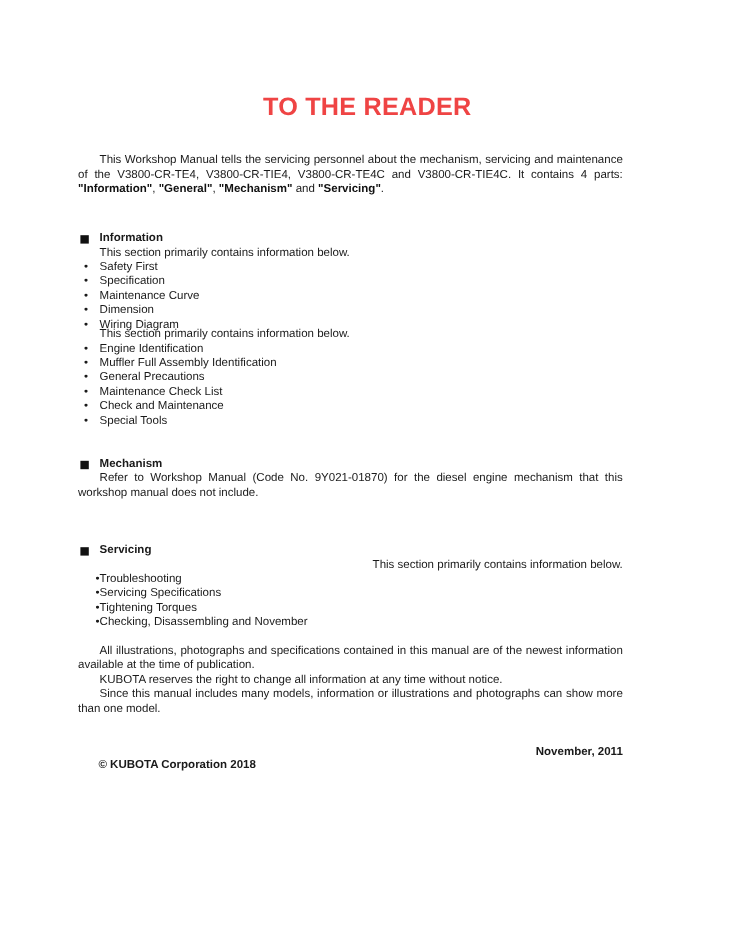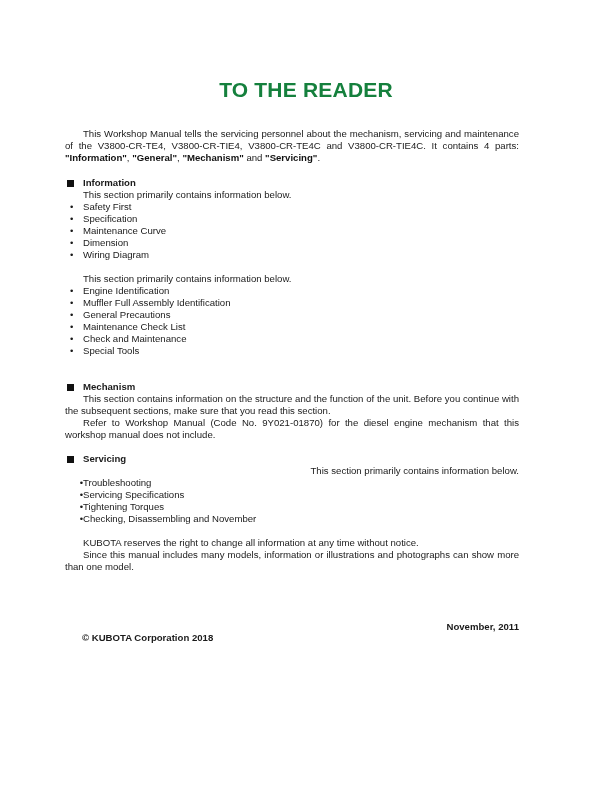--- a/index.html
+++ b/index.html
@@ -1,19 +1,19 @@
 <!DOCTYPE html>
 <html><head>
 <meta charset="utf-8">
 <style>
   html, body { margin:0; padding:0; background:#ffffff; }
   body { width:612px; height:792px; position:relative; overflow:hidden;
          font-family:"Liberation Sans", sans-serif; color:#1a1a1a; }
   .title { position:absolute; top:78px; left:0; width:612px; text-align:center;
-           font-size:21px; font-weight:bold; letter-spacing:0.2px; color:#15803d; }
+           font-size:21px; font-weight:bold; letter-spacing:0.2px; color:#ef4444; }
   .block { position:absolute; left:65px; width:454px; font-size:9.6px; line-height:12px; }
   .just { text-align:justify; text-align-last:left; }
   .indent { text-indent:18px; }
   b { font-weight:bold; color:#111; }
   .sec-head { display:flex; align-items:center; height:12px; }
   .sq { width:7px; height:7px; background:#111; margin-left:2px; margin-right:9px; }
   .sec-title { font-weight:bold; }
   .intro { padding-left:18px; }
   .item { display:flex; height:12px; }
   .bullet { width:18px; padding-left:5px; box-sizing:border-box; }
@@ -22,21 +22,21 @@
 </style>
 </head>
 <body>
 
 <div class="title">TO THE READER</div>
 
 <div class="block just indent" style="top:128px;">
   <span>This Workshop Manual tells the servicing personnel about the mechanism, servicing and maintenance of the V3800-CR-TE4, V3800-CR-TIE4, V3800-CR-TE4C and V3800-CR-TIE4C. It contains 4 parts: </span><b>"Information"</b><span>, </span><b>"General"</b><span>, </span><b>"Mechanism"</b><span> and </span><b>"Servicing"</b><span>.</span>
 </div>
 
-<div class="block" style="top:177px;">
+<div class="block" style="top:193px;">
   <div class="sec-head">
     <span class="sq"></span>
     <span class="sec-title">Information</span>
   </div>
   <div class="intro">This section primarily contains information below.</div>
   <div class="item">
       <span class="bullet">•</span>
       <span>Safety First</span>
     </div>
   <div class="item">
@@ -83,21 +83,20 @@
       <span class="bullet">•</span>
       <span>Special Tools</span>
     </div>
 </div>
 
 <div class="block" style="top:381px;">
   <div class="sec-head">
     <span class="sq"></span>
     <span class="sec-title">Mechanism</span>
   </div>
-  <div class="just indent">This section contains information on the structure and the function of the unit. Before you continue with the subsequent sections, make sure that you read this section.</div>
   <div class="just indent">Refer to Workshop Manual (Code No. 9Y021-01870) for the diesel engine mechanism that this workshop manual does not include.</div>
 </div>
 
 <div class="block" style="top:453px;text-align:right;">
   <div class="sec-head">
     <span class="sq"></span>
     <span class="sec-title">Servicing</span>
   </div>
   <div class="intro">This section primarily contains information below.</div>
   <div class="item">
@@ -112,18 +111,19 @@
       <span class="bullet">•</span>
       <span>Tightening Torques</span>
     </div>
   <div class="item">
       <span class="bullet">•</span>
       <span>Checking, Disassembling and November</span>
     </div>
 </div>
 
 <div class="block" style="top:537px;">
+  <div class="just indent">All illustrations, photographs and specifications contained in this manual are of the newest information available at the time of publication.</div>
   <div class="just indent">KUBOTA reserves the right to change all information at any time without notice.</div>
   <div class="just indent">Since this manual includes many models, information or illustrations and photographs can show more than one model.</div>
 </div>
 
 <div class="block right" style="top:621px;">November, 2011</div>
 <div class="copy">© KUBOTA Corporation 2018</div>
 
 </body></html>

